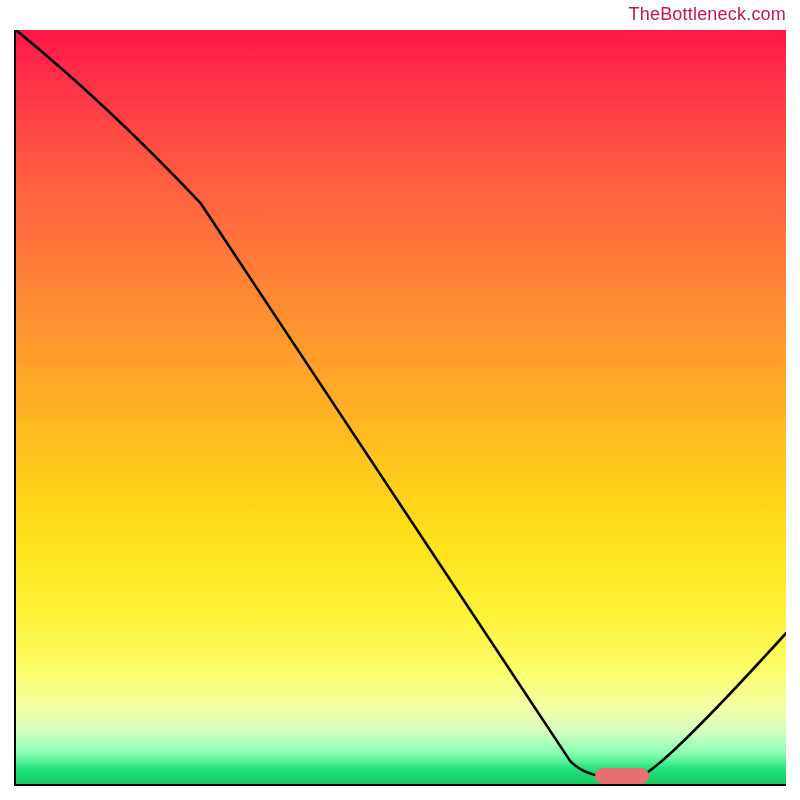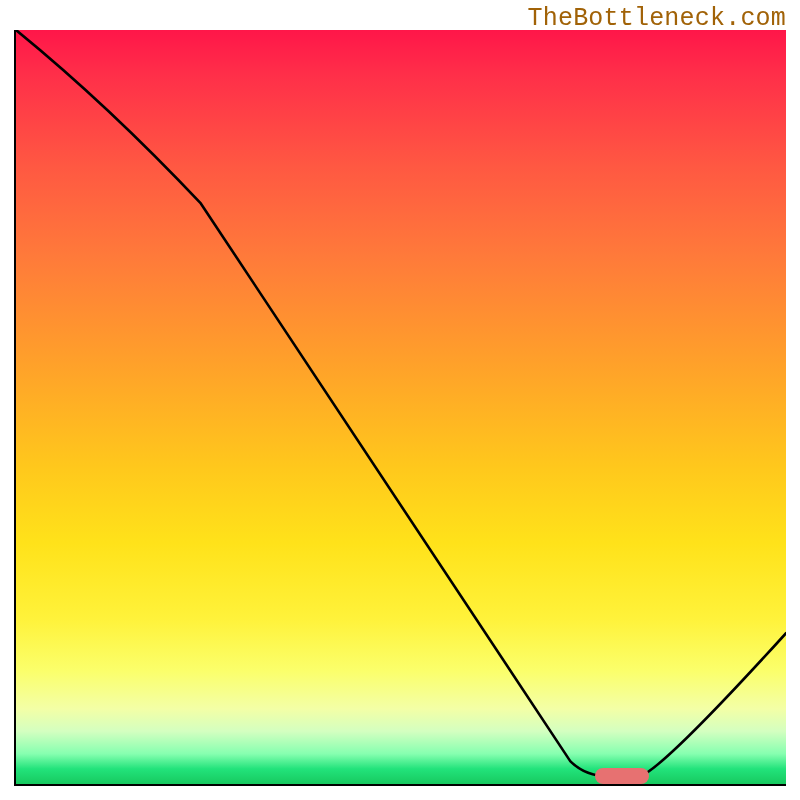--- a/index.html
+++ b/index.html
@@ -7,25 +7,24 @@
     width: 800px;
     height: 800px;
     background: #ffffff;
     position: relative;
     font-family: Arial, sans-serif;
   }
   .watermark {
     position: absolute;
     top: 4px;
     right: 14px;
-    font-size: 25px;
-    color: #a16207;
+    font-size: 18px;
+    color: #be185d;
     font-weight: normal;
     letter-spacing: 0.2px;
-    font-family: Liberation Mono, monospace;
   }
   .plot-area {
     position: absolute;
     left: 14px;
     top: 30px;
     width: 772px;
     height: 756px;
     border-left: 2.5px solid #000;
     border-bottom: 2.5px solid #000;
     overflow: hidden;

